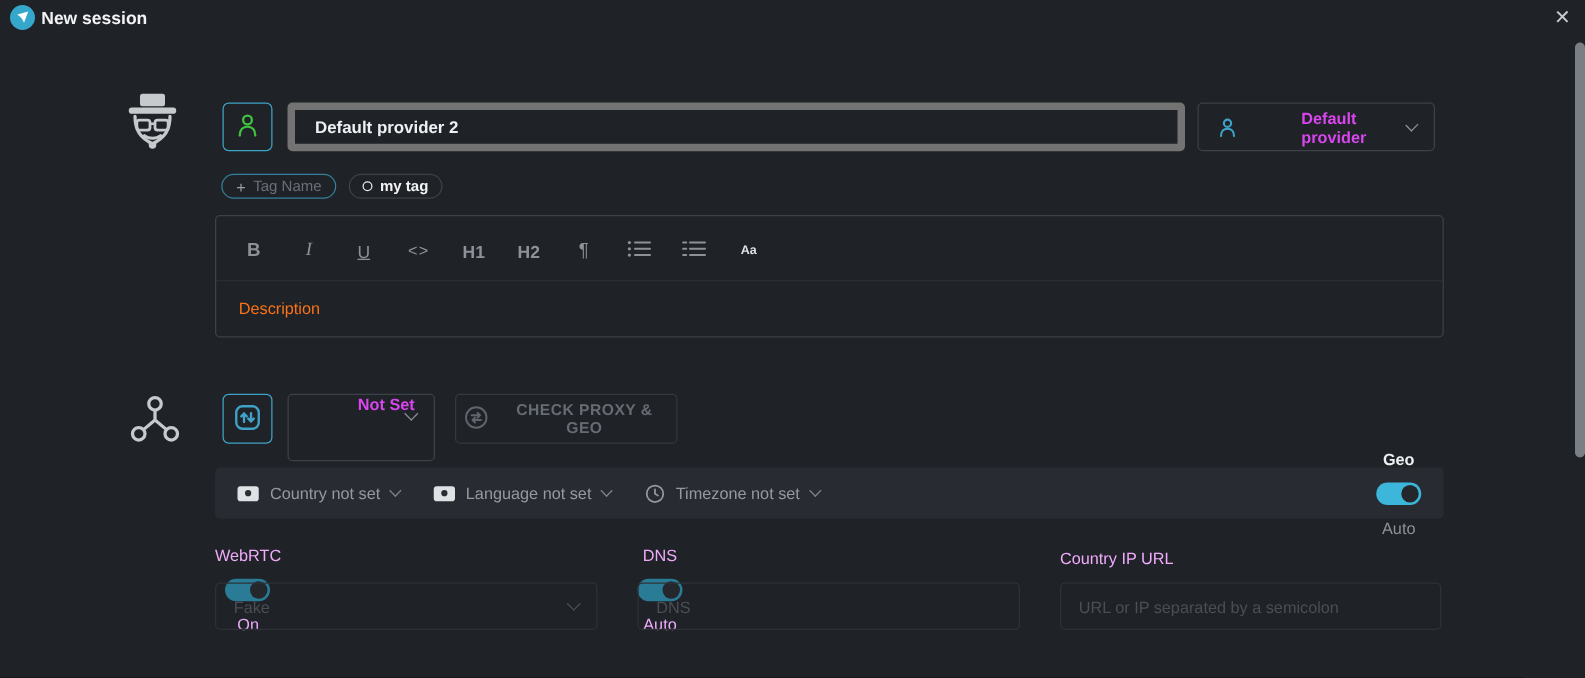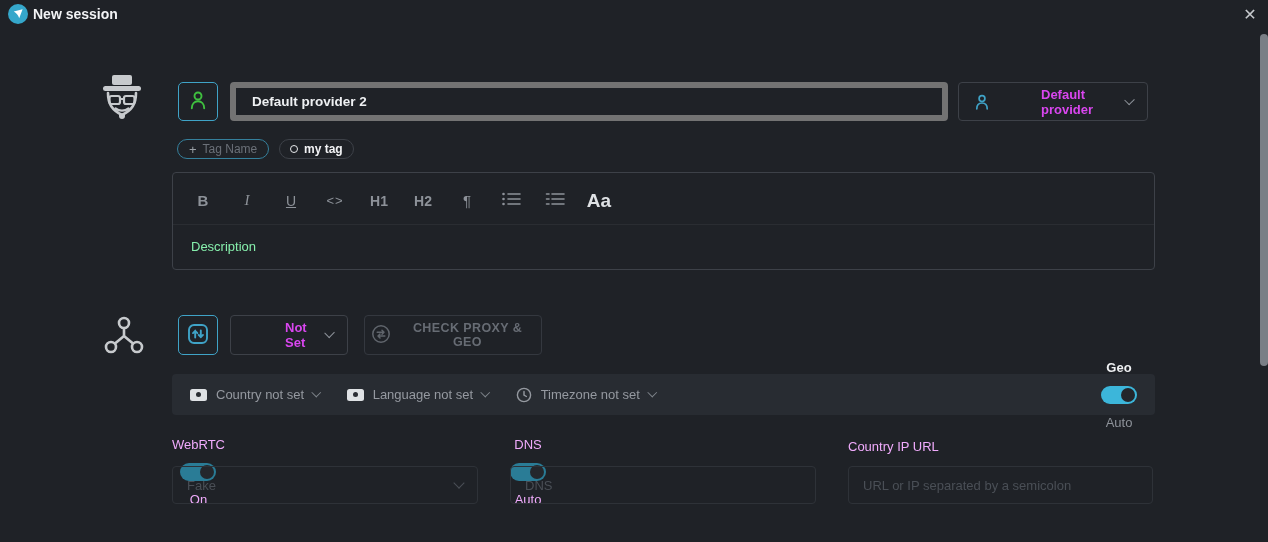--- a/index.html
+++ b/index.html
@@ -59,23 +59,23 @@
   .editor-toolbar { display:flex; align-items:center; height:52px; padding:4px 0 0 8px;
     border-bottom:1px solid #2a2d32; box-sizing:border-box; }
   .tb-btn { width:44px; height:24px; display:flex; align-items:center; justify-content:center;
     background:none; border:none; color:#8d9299; cursor:pointer; font-family:"Liberation Sans", sans-serif; }
   .tb-bold { font-weight:bold; font-size:15px; }
   .tb-italic { font-style:italic; font-family:"Liberation Serif", serif; font-size:15px; }
   .tb-under { text-decoration:underline; font-size:14px; }
   .tb-code { font-size:13px; letter-spacing:1px; }
   .tb-h { font-size:14px; font-weight:600; }
   .tb-para { font-size:15px; }
-  .tb-aa { color:#dfe2e5; font-weight:600; font-size:19px; }
+  .tb-aa { color:#dfe2e5; font-weight:600; font-size:10px; }
   .editor-body { padding:14px 18px; }
-  .placeholder { color:#86efac; font-size:13px; }
+  .placeholder { color:#f97316; font-size:13px; }
 
   
   .check-btn { display:flex; align-items:center; justify-content:center; gap:9px;
     border:1px solid #34383f; border-radius:4px; background:none; cursor:pointer; box-sizing:border-box; }
   .check-btn .lbl { color:#676c74; font-weight:bold; font-size:12.5px; letter-spacing:0.4px; }
 
   
   .geo-bar { background:#282c32; border-radius:4px; display:flex; align-items:center;
     padding:0 18px; box-sizing:border-box; }
   .geo-item { display:flex; align-items:center; gap:9px; cursor:pointer; color:#9599a0; font-size:13px; }
@@ -209,21 +209,21 @@
   <button class="abs teal-border" style="left:178px; top:315px; width:40px; height:40px;">
     <span>
       <svg width="22" height="22" viewBox="0 0 22 22" fill="none" stroke="#3fa3c7" stroke-width="1.9" stroke-linecap="round" stroke-linejoin="round">
         <rect x="2" y="2" width="18" height="18" rx="5"></rect>
         <path d="M8.2 14.5 V7.8 M8.2 7.8 L6 10.1 M8.2 7.8 L10.4 10.1"></path>
         <path d="M13.8 7.5 V14.2 M13.8 14.2 L11.6 11.9 M13.8 14.2 L16 11.9"></path>
       </svg>
     </span>
   </button>
 
-  <div class="abs box select" style="left:230px; top:315px; width:118px; height:40px;">
+  <div class="abs box select" style="left:230px; top:315px; width:118px; height:54px;flex-direction:column;">
     <span class="select-label">Not Set</span>
     <span class="chev" style="margin-left:auto;"></span>
   </div>
 
   <button class="abs check-btn" style="left:364px; top:315px; width:178px; height:40px;">
     <span>
       <svg width="20" height="20" viewBox="0 0 20 20" fill="none" stroke="#60656c" stroke-width="1.5" stroke-linecap="round" stroke-linejoin="round">
         <circle cx="10" cy="10" r="8.2"></circle>
         <path d="M6.2 8.2 H13 M11 6.2 L13 8.2 L11 10.2"></path>
         <path d="M13.8 12 H7 M9 10 L7 12 L9 14"></path>

